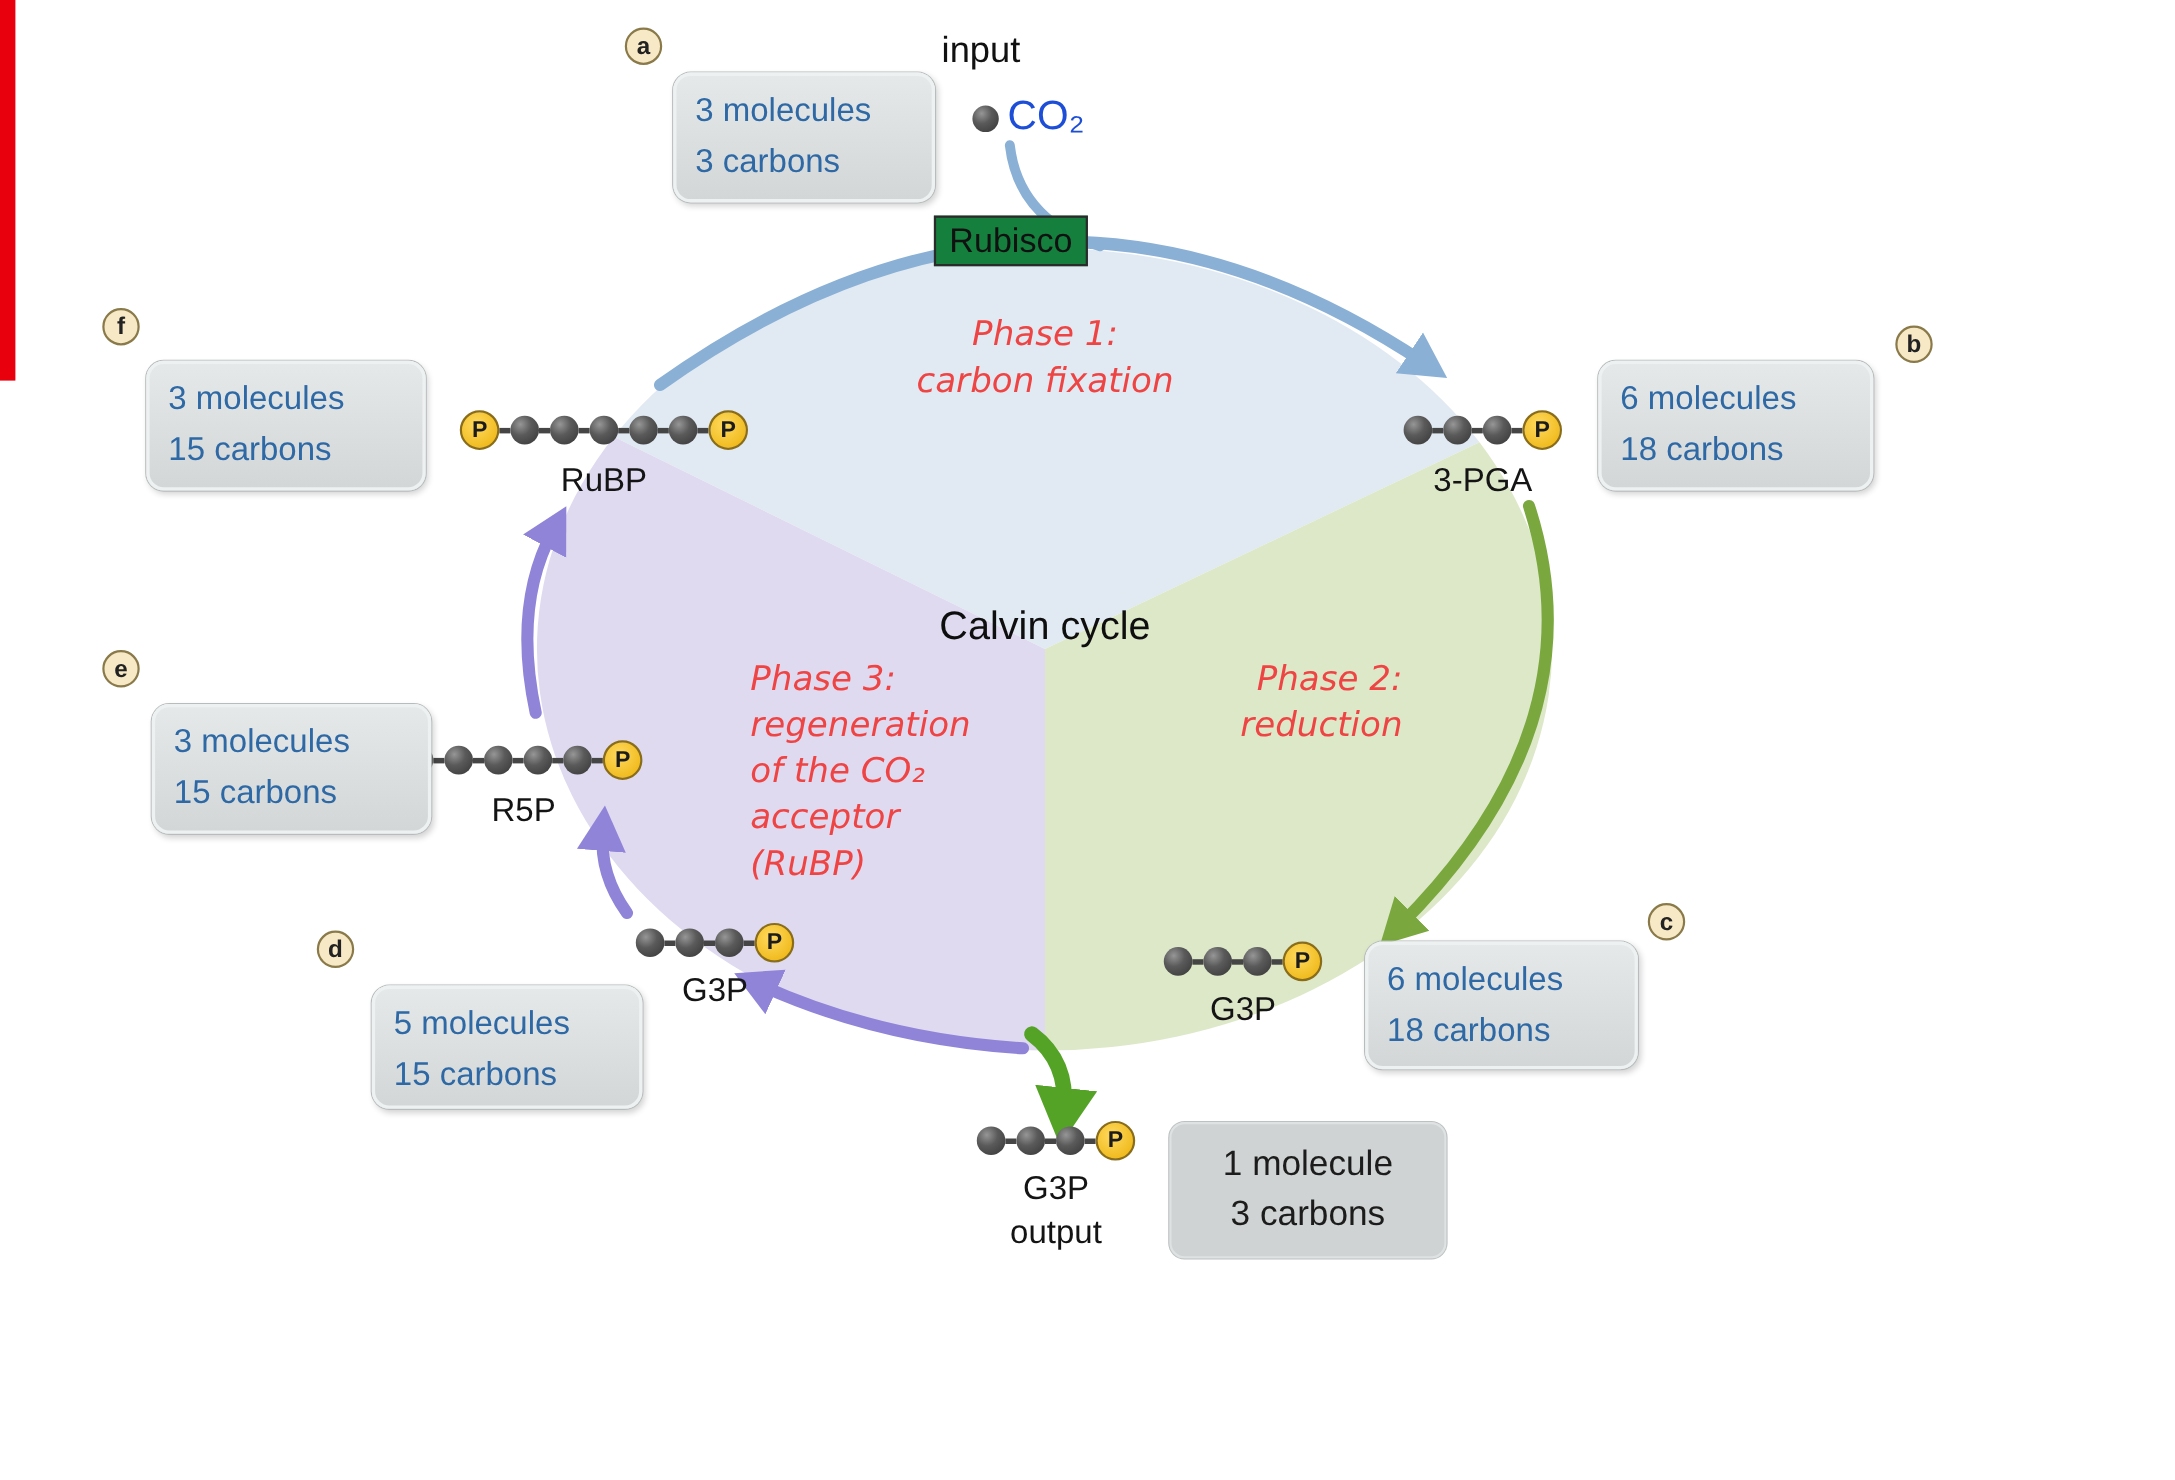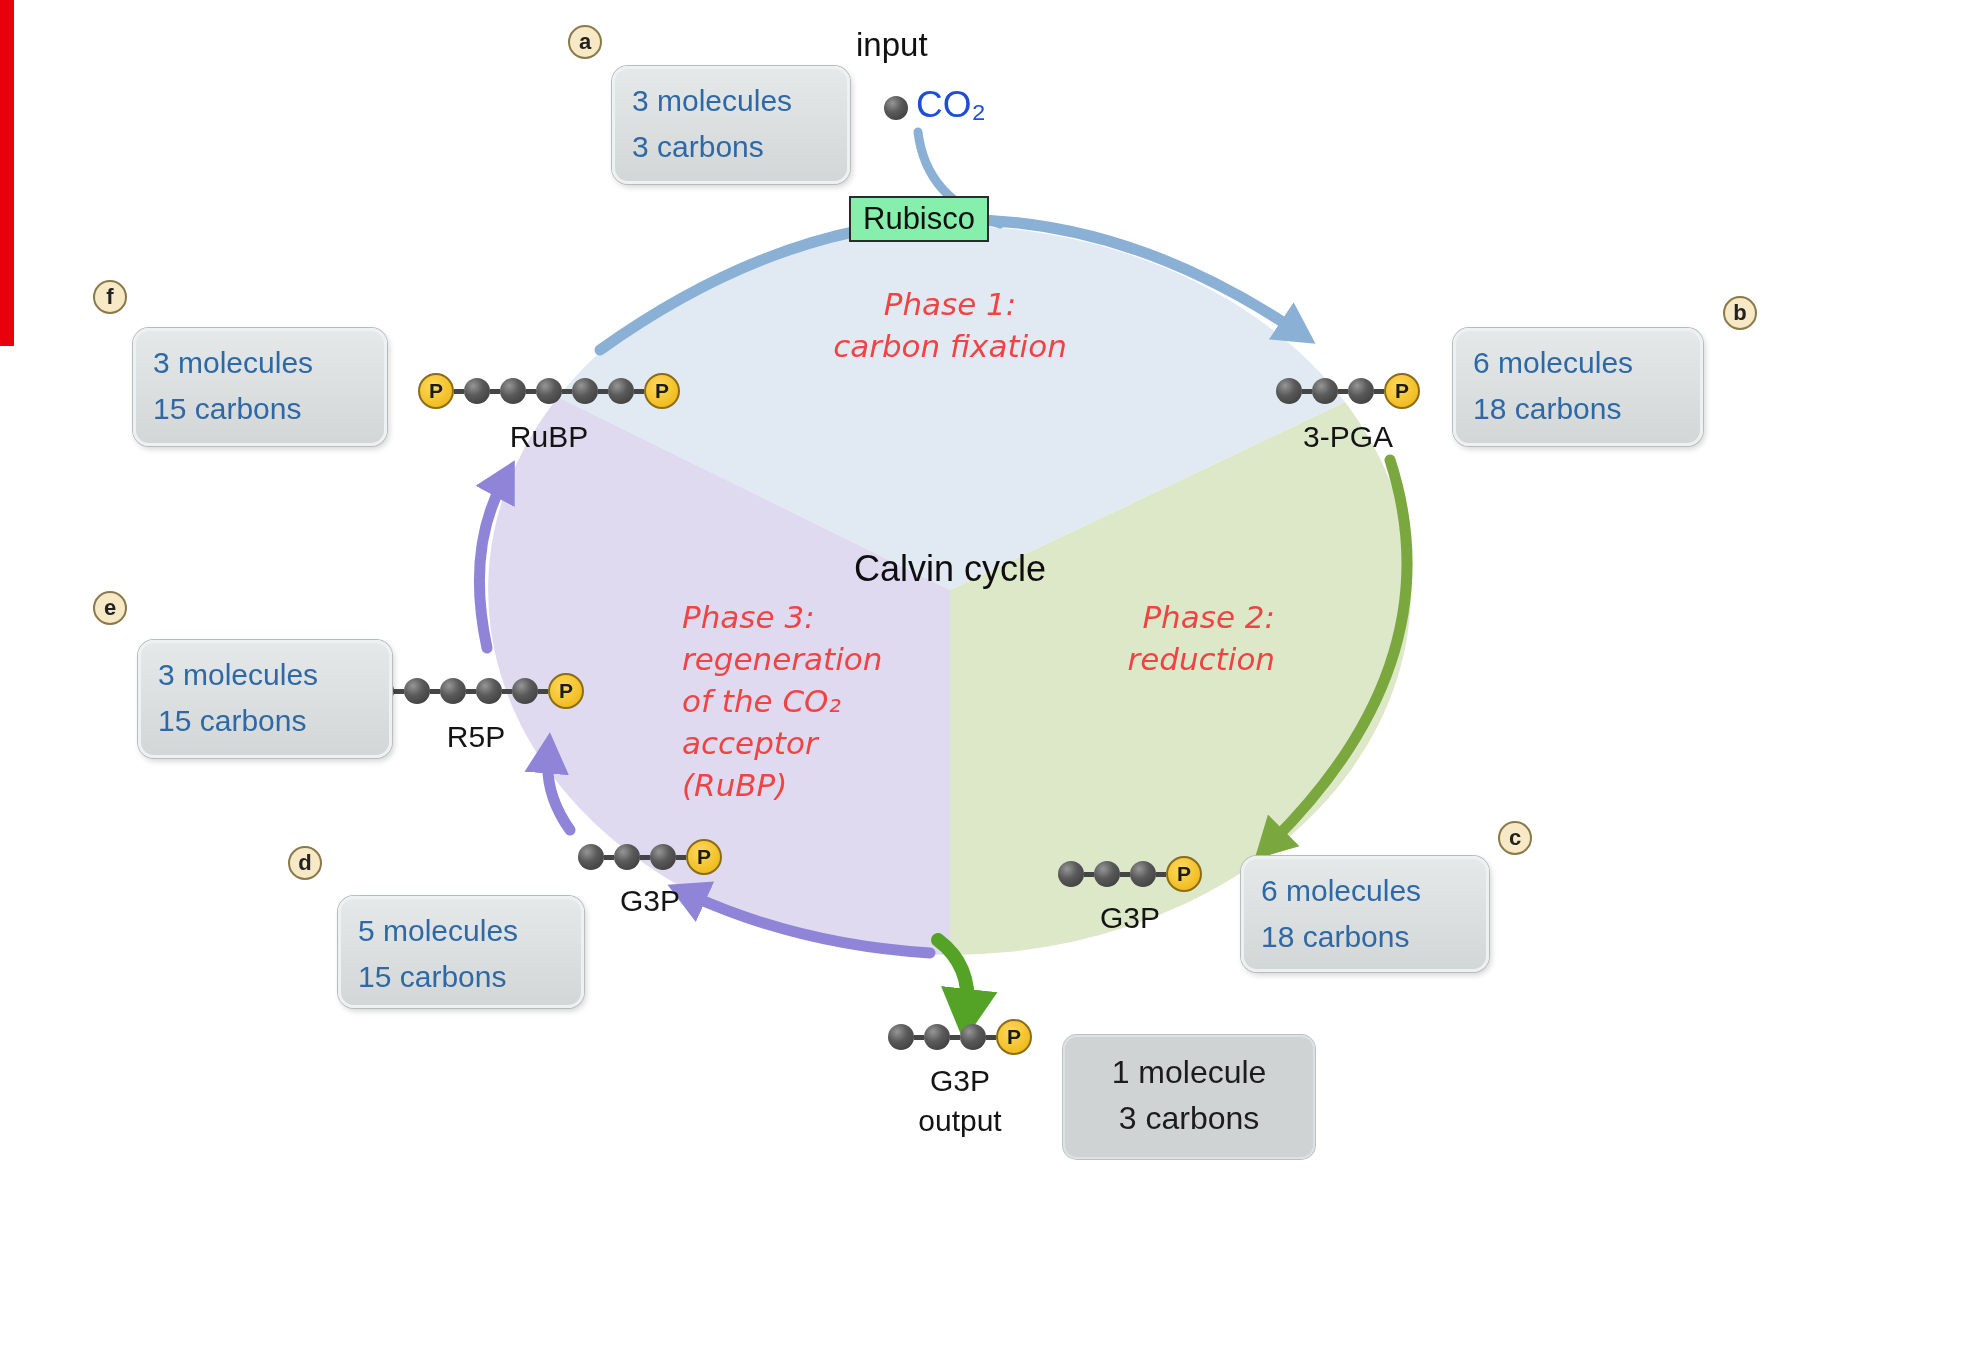--- a/index.html
+++ b/index.html
@@ -9,21 +9,21 @@
   }
   .layer{position:absolute;left:0;top:0;}
   .arrow{fill:none;stroke-linecap:round;}
   .red-strip{position:absolute;left:0;top:0;width:14px;height:346px;background:#e8000d;}
 
   .txt{position:absolute;}
   .input-label{left:856px;top:26px;font-size:33px;color:#111;}
   .co2-ball{position:absolute;left:884px;top:96px;width:24px;height:24px;border-radius:50%;
     background:radial-gradient(circle at 35% 30%, #969696 0%, #5a5a5a 40%, #353535 100%);}
   .co2-text{left:916px;top:84px;font-size:37px;color:#1d4ed8;}
-  .rubisco{position:absolute;left:849px;top:196px;background:#86efac;border:2px solid #2b2b2b;
+  .rubisco{position:absolute;left:849px;top:196px;background:#15803d;border:2px solid #2b2b2b;
     padding:3px 12px;font-size:31px;color:#111;}
 
   .phase{position:absolute;font-style:italic;font-size:31px;line-height:42px;color:#ef4444;
     white-space:pre-line;font-family:"DejaVu Sans",sans-serif;}
   .phase1{left:700px;top:283px;width:500px;text-align:center;}
   .phase2{left:1025px;top:596px;width:250px;text-align:right;}
   .phase3{left:682px;top:596px;width:340px;text-align:left;}
   .center-title{position:absolute;left:740px;top:548px;width:420px;text-align:center;
     font-weight:normal;font-size:36px;color:#0e0e0e;}
 
@@ -203,18 +203,18 @@
   </div>
   <div class="callout" style="left:138px;top:640px;width:254px;height:118px;">
     <div class="cline">3 molecules</div>
     <div class="cline">15 carbons</div>
   </div>
   <div class="callout" style="left:133px;top:328px;width:254px;height:118px;">
     <div class="cline">3 molecules</div>
     <div class="cline">15 carbons</div>
   </div>
 
-  <div class="outbox" style="left:1063px;top:1020px;width:252px;height:124px;margin-top:15px;">
+  <div class="outbox" style="left:1063px;top:1020px;width:252px;height:124px;">
     <div class="oline">1 molecule</div>
     <div class="oline">3 carbons</div>
   </div>
 
 </div>
 
 </body></html>

